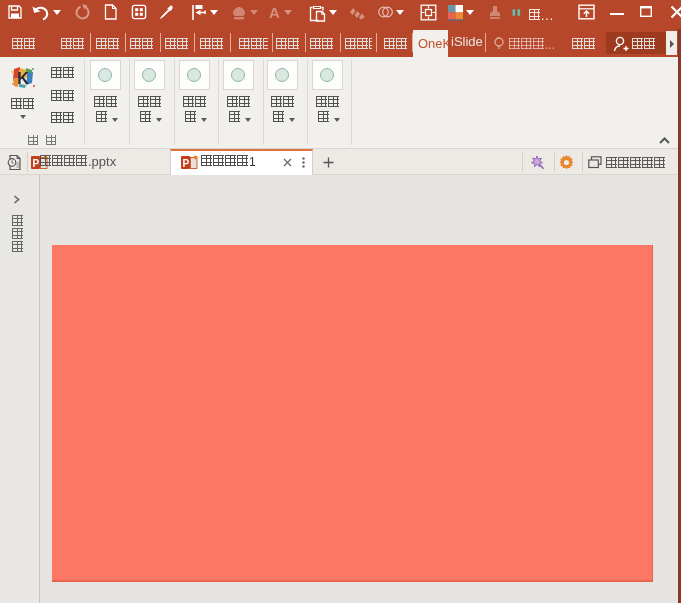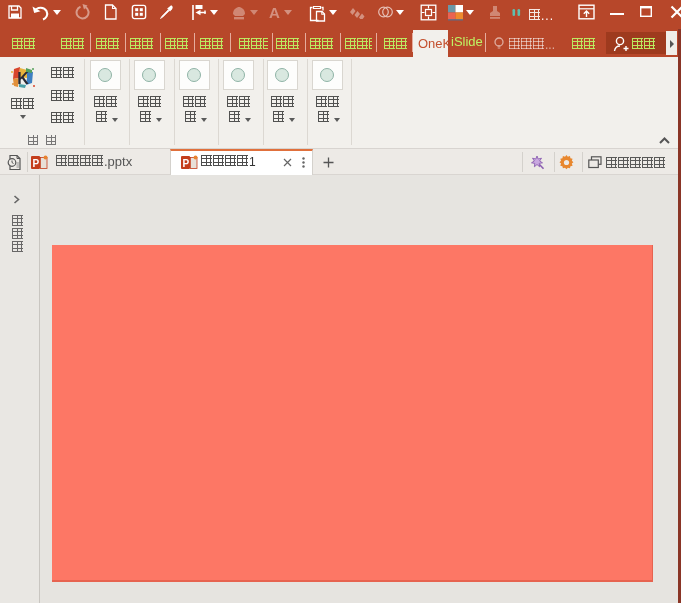--- a/index.html
+++ b/index.html
@@ -7,21 +7,21 @@
   .abs{position:absolute;}
   .c{display:inline-block;width:11px;height:11px;margin-right:1px;opacity:.87;
      background-image:
        repeating-linear-gradient(0deg, currentColor 0 1px, transparent 1px 3.4px),
        repeating-linear-gradient(90deg, currentColor 0 1px, transparent 1px 4.6px);
      background-size:11px 11px;}
   .c.s{width:10px;height:10px;background-size:10px 10px;}
   #titlebar{left:0;top:0;width:681px;height:29px;background:#B7472A;}
   #tabrow{left:0;top:29px;width:681px;height:28px;background:#B7472A;}
   .tabsep{position:absolute;top:4px;width:1px;height:19px;background:rgba(255,228,220,0.65);}
-  .ct{position:absolute;top:9px;color:#bef264;white-space:nowrap;line-height:11px;}
+  .ct{position:absolute;top:9px;color:#e5e5e5;white-space:nowrap;line-height:11px;}
   .ct .c{opacity:.95;}
   #ribbon{left:0;top:57px;width:681px;height:91px;background:#F2F0EC;}
   .gsep{position:absolute;top:2px;width:1px;height:86px;background:#DCD8D2;}
   .gbox{position:absolute;top:3px;width:31px;height:30px;background:#FDFDFC;border:1px solid #D9D6D0;box-sizing:border-box;}
   .gcir{position:absolute;left:7px;top:7px;width:14px;height:14px;border-radius:50%;background:#D9E8E0;border:1px solid #8FB3A6;box-sizing:border-box;}
   .rlab{position:absolute;color:#3b3b3b;white-space:nowrap;line-height:11px;}
   .tri{position:absolute;width:0;height:0;border-left:3px solid transparent;border-right:3px solid transparent;border-top:4px solid #5a5a5a;}
   .dd{display:inline-block;width:0;height:0;border-left:3px solid transparent;border-right:3px solid transparent;border-top:4px solid #5a5a5a;}
   #docbar{left:0;top:148px;width:681px;height:27px;background:#EDEAE6;border-top:1px solid #D8D4D0;border-bottom:1px solid #D9D5D1;box-sizing:border-box;}
   .dsep{position:absolute;top:3px;width:1px;height:20px;background:#D4D1CC;}
@@ -292,21 +292,21 @@
       <path d="M9.5 9 h2.5 M9.5 11 h2.5 M9.5 13 h2.5" stroke="#888" stroke-width="0.9"></path>
     </svg>
   <div class="dsep" style="left:27px"></div>
 
   <svg class="abs" style="left:31px;top:6px" width="17" height="15" viewBox="0 0 17 15">
       <rect x="0" y="1" width="9" height="13" rx="1" fill="#C43E1C"></rect>
       <text x="1.5" y="11.5" font-size="10" font-weight="bold" fill="#fff" font-family="Liberation Sans">P</text>
       <rect x="9.5" y="2.5" width="6.5" height="11" fill="#E8E0D8" stroke="#C43E1C" stroke-width="0.8"></rect>
       <circle cx="14.5" cy="2.5" r="2" fill="#E8832E"></circle>
     </svg>
-  <div class="rlab" style="left:56px;top:5.5px;color:#444;font-size:12px"><span class="c"></span><span class="c"></span><span class="c"></span><span class="c"></span><span style="font-size:13px;color:#555">.pptx</span></div>
+  <div class="rlab" style="left:40px;top:5.5px;color:#444;font-size:12px"><span class="c"></span><span class="c"></span><span class="c"></span><span class="c"></span><span style="font-size:13px;color:#555">.pptx</span></div>
 
   <div class="abs" style="left:170px;top:0;width:143px;height:26px;background:#fff;border-top:2px solid #E0703C;border-left:1px solid #D4D1CC;border-right:1px solid #D4D1CC;box-sizing:border-box;"></div>
   <svg class="abs" style="left:181px;top:6px" width="17" height="15" viewBox="0 0 17 15">
       <rect x="0" y="1" width="9" height="13" rx="1" fill="#C43E1C"></rect>
       <text x="1.5" y="11.5" font-size="10" font-weight="bold" fill="#fff" font-family="Liberation Sans">P</text>
       <rect x="9.5" y="2.5" width="6.5" height="11" fill="#E8E0D8" stroke="#C43E1C" stroke-width="0.8"></rect>
       <circle cx="14.5" cy="2.5" r="2" fill="#E8832E"></circle>
     </svg>
   <div class="rlab" style="left:201px;top:5.5px;color:#333;font-size:12px"><span class="c"></span><span class="c"></span><span class="c"></span><span class="c"></span><span style="font-size:12px">1</span></div>
   <svg class="abs" style="left:283px;top:9px" width="9" height="9" viewBox="0 0 9 9">

